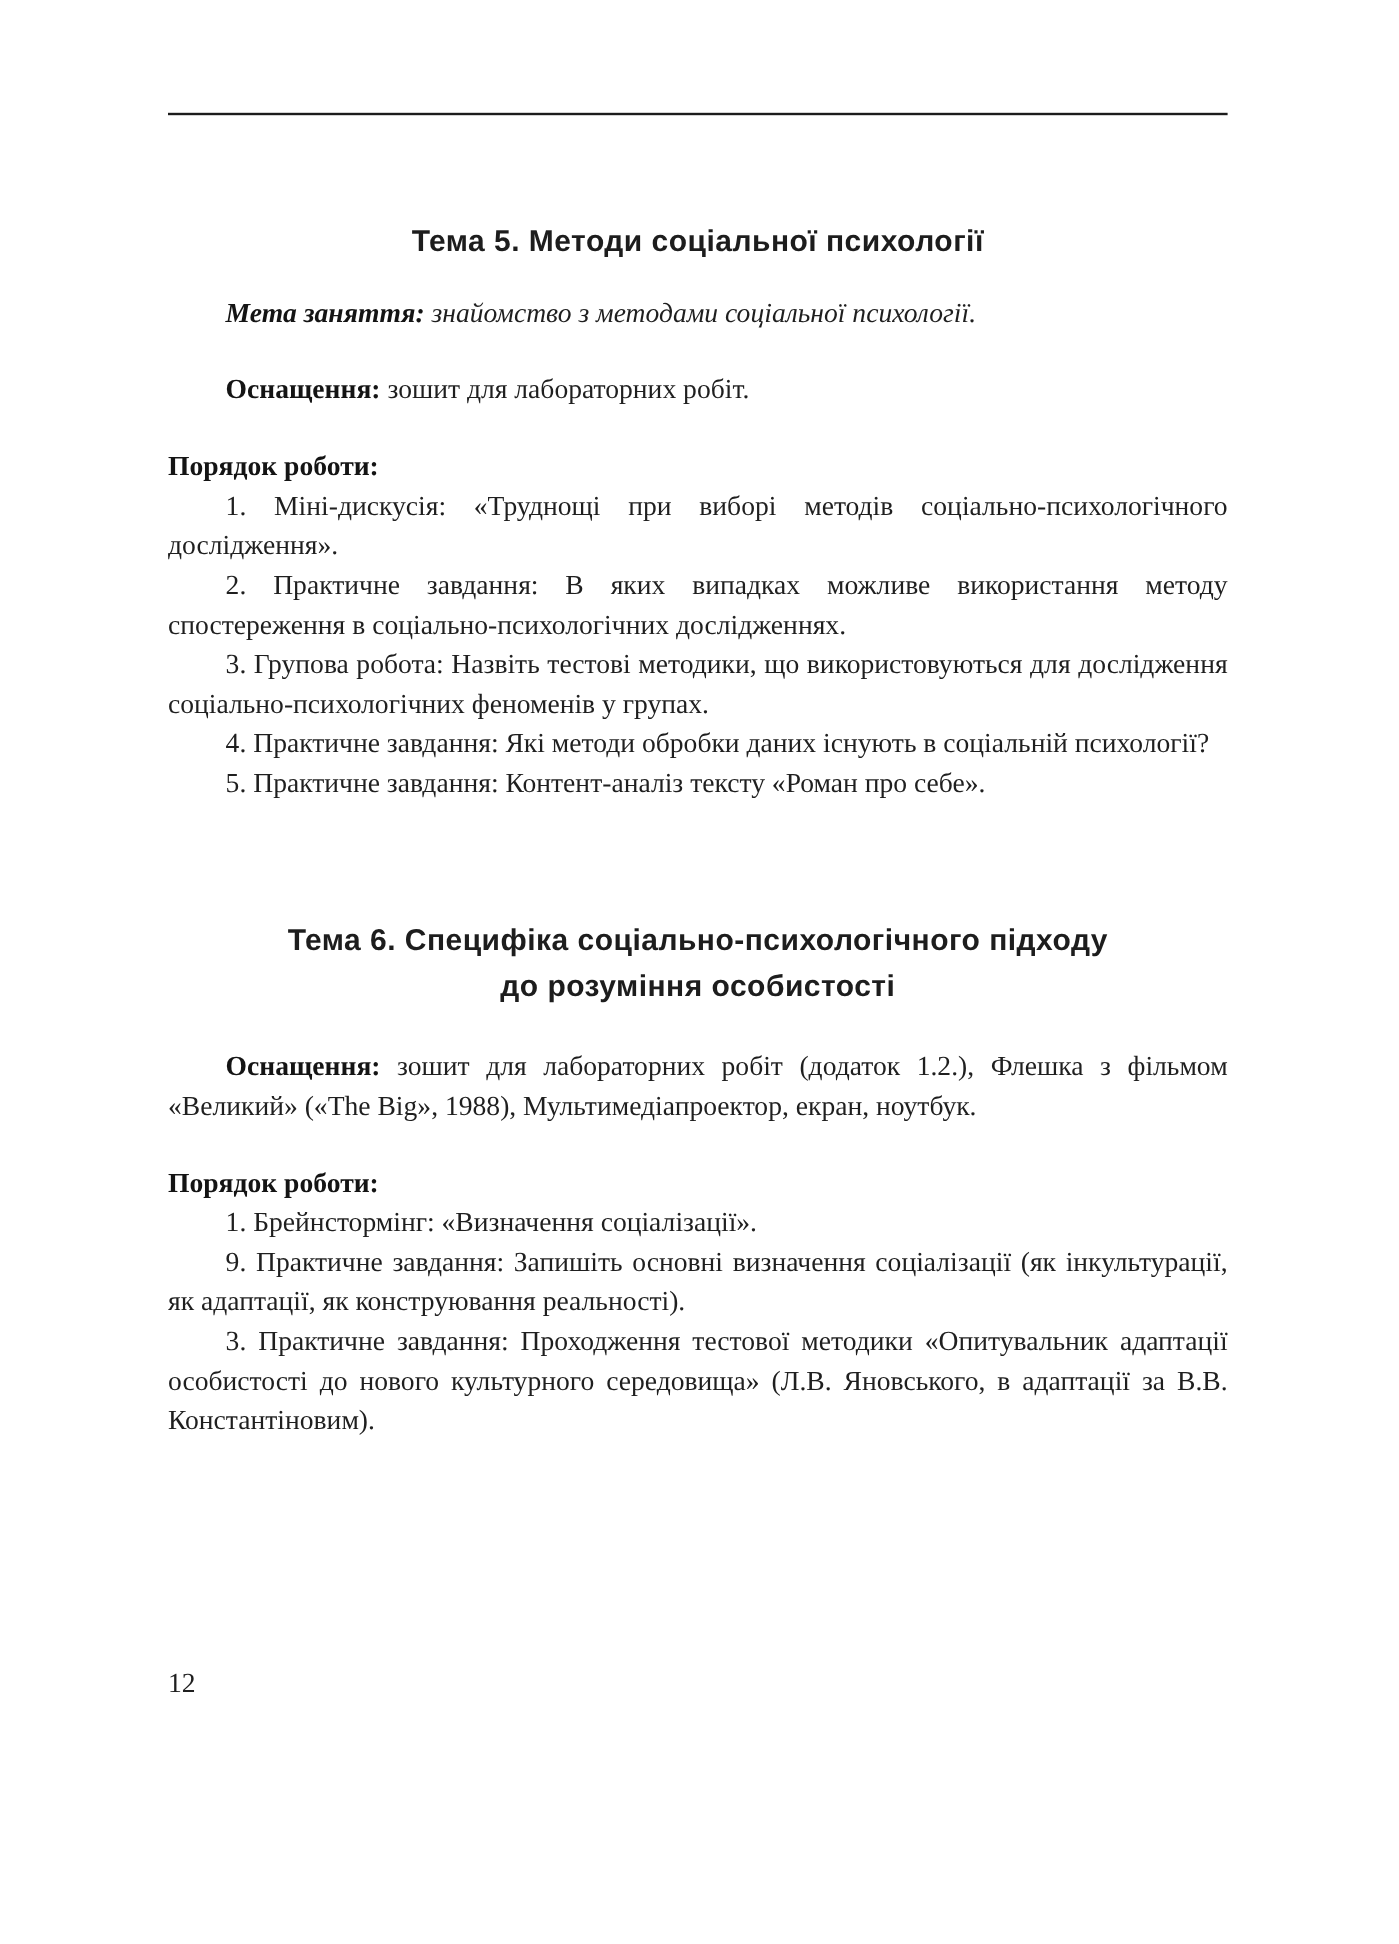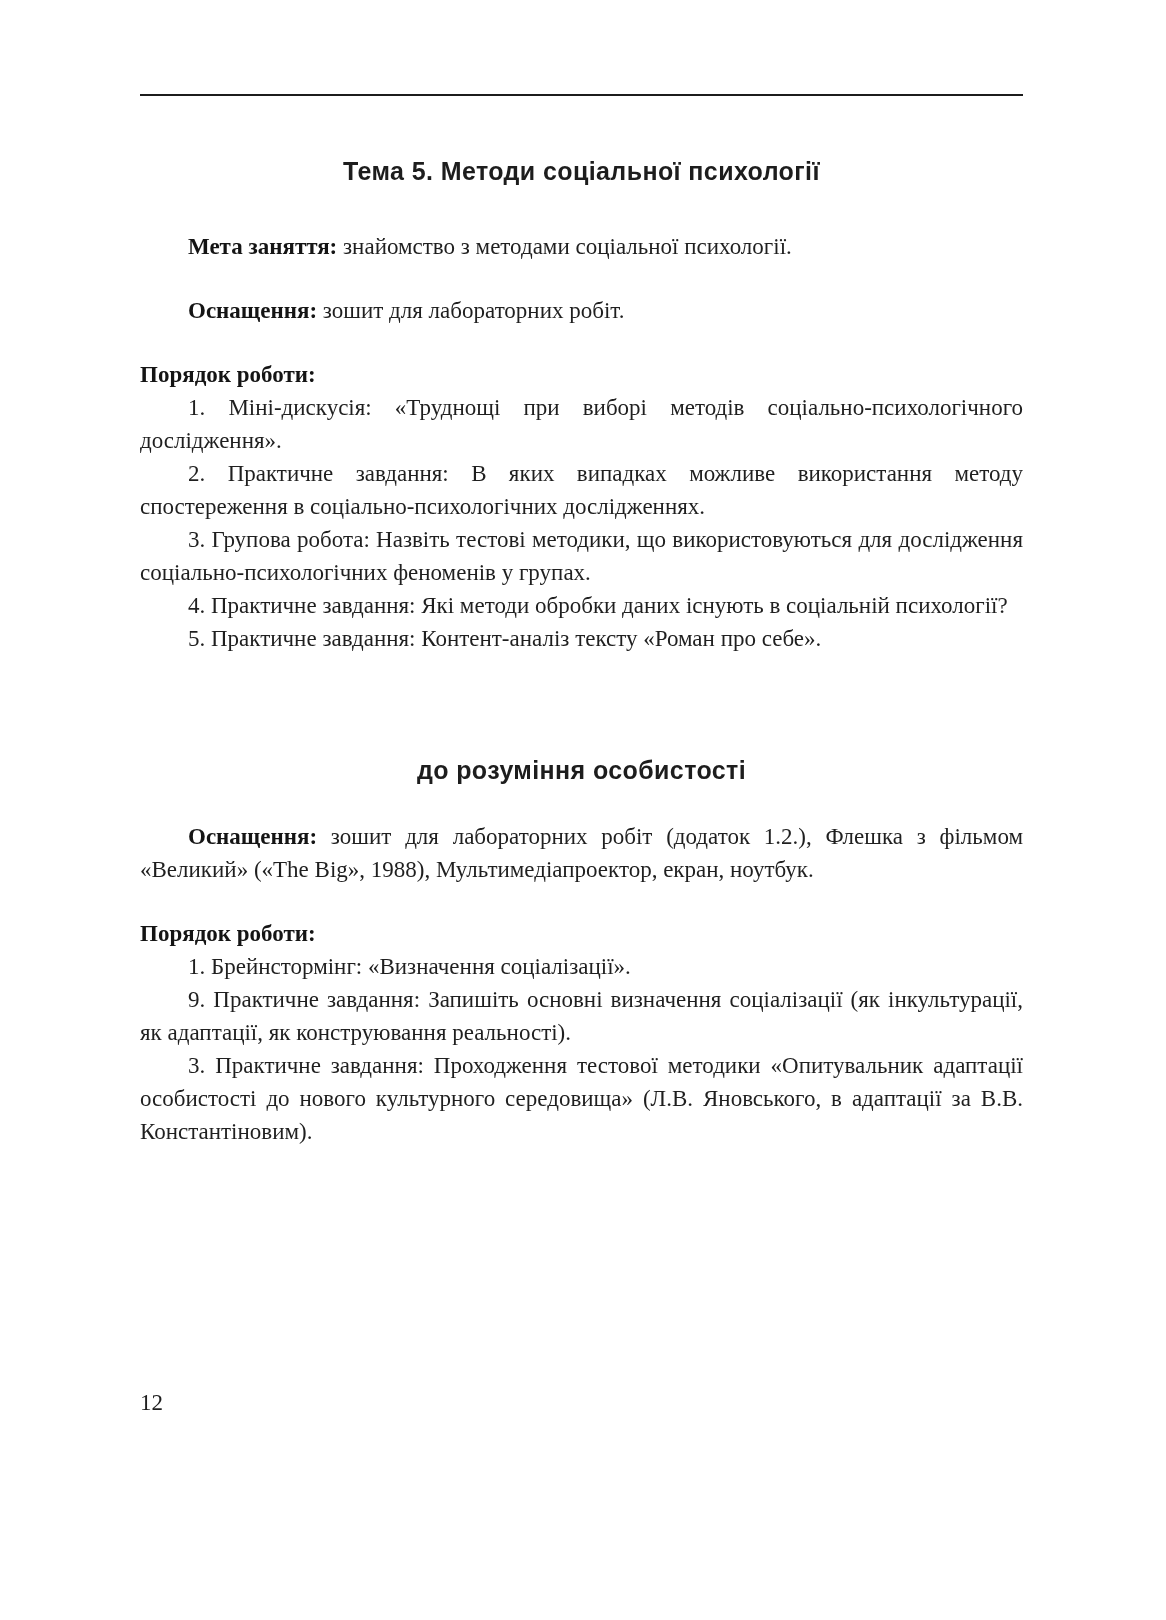--- a/index.html
+++ b/index.html
@@ -35,31 +35,31 @@
   .theme-title {
     font-family: "Liberation Sans", sans-serif;
     font-weight: 700;
     font-size: 25px;
     letter-spacing: 0.4px;
     color: #1d1d1d;
     text-align: center;
     line-height: 38px;
   }
   .title-line { display: block; }
-  .t5-title { margin-top: 56px; }
+  .t5-title { margin-top: 86px; }
   .t6-title { margin-top: 96px; }
   .para {
     font-size: 23px;
     line-height: 33px;
     text-align: justify;
     text-indent: 48px;
     color: #1f1f1f;
   }
   .para b { color: #141414; }
-  .meta-para   { margin-top: 40px; }
+  .meta-para   { margin-top: 24px; font-style: italic; }
   .equip-para  { margin-top: 31px; }
   .order-heading {
     margin-top: 31px;
     font-size: 23px;
     line-height: 33px;
     font-weight: 700;
     text-align: left;
     color: #141414;
   }
   .list-item { margin-top: 0; }
@@ -89,20 +89,21 @@
 
     <p class="para list-item">1. Міні-дискусія: «Труднощі при виборі методів соціально-психологічного дослідження».</p>
     <p class="para list-item">2. Практичне завдання: В яких випадках можливе використання методу спостереження в соціально-психологічних дослідженнях.</p>
     <p class="para list-item">3. Групова робота: Назвіть тестові методики, що використовуються для дослідження соціально-психологічних феноменів у групах.</p>
     <p class="para list-item">4. Практичне завдання: Які методи обробки даних існують в соціальній психології?</p>
     <p class="para list-item">5. Практичне завдання: Контент-аналіз тексту «Роман про себе».</p>
   </section>
 
   <section>
     <h1 class="theme-title t6-title">
+      <span class="title-line">Тема 6. Специфіка соціально-психологічного підходу</span>
       <span class="title-line">до розуміння особистості</span>
     </h1>
 
 
     <p class="para equip-para"><b>Оснащення:</b> <span>зошит для лабораторних робіт (додаток 1.2.), Флешка з фільмом «Великий» («The Big», 1988), Мультимедіапроектор, екран, ноутбук.</span></p>
 
     <h2 class="order-heading">Порядок роботи:</h2>
 
     <p class="para list-item">1. Брейнстормінг: «Визначення соціалізації».</p>
     <p class="para list-item">9. Практичне завдання: Запишіть основні визначення соціалізації (як інкультурації, як адаптації, як конструювання реальності).</p>

